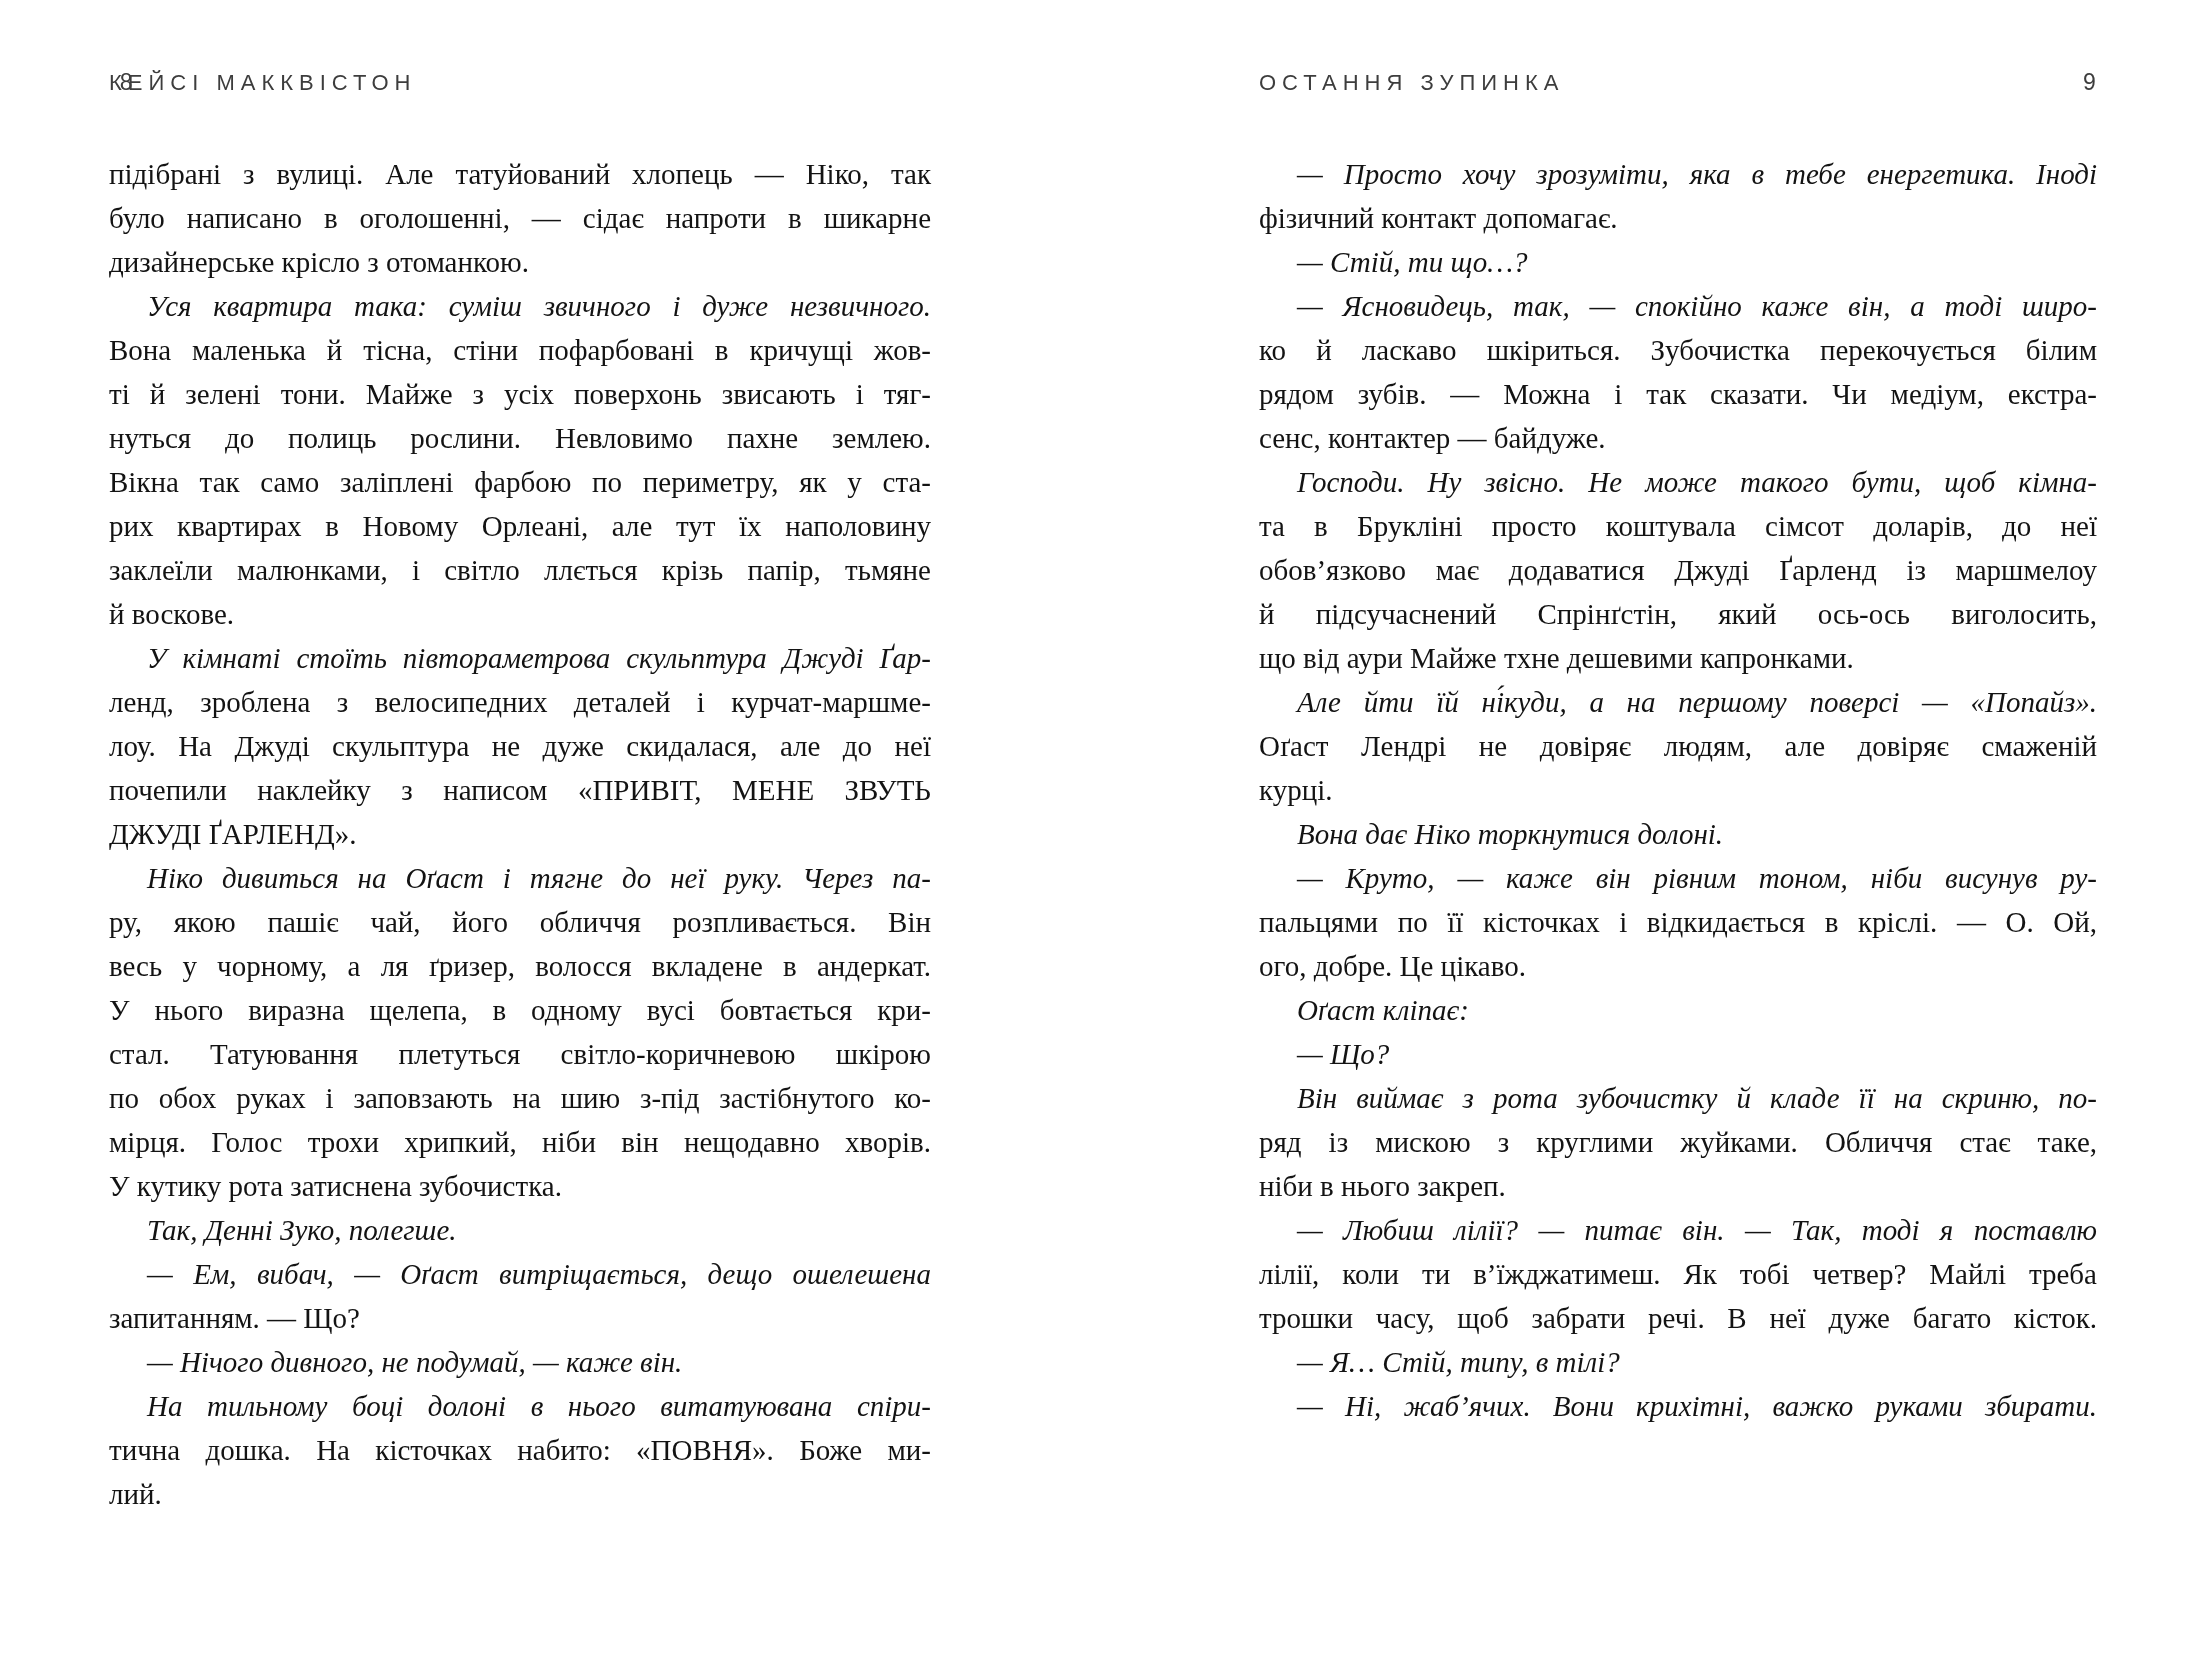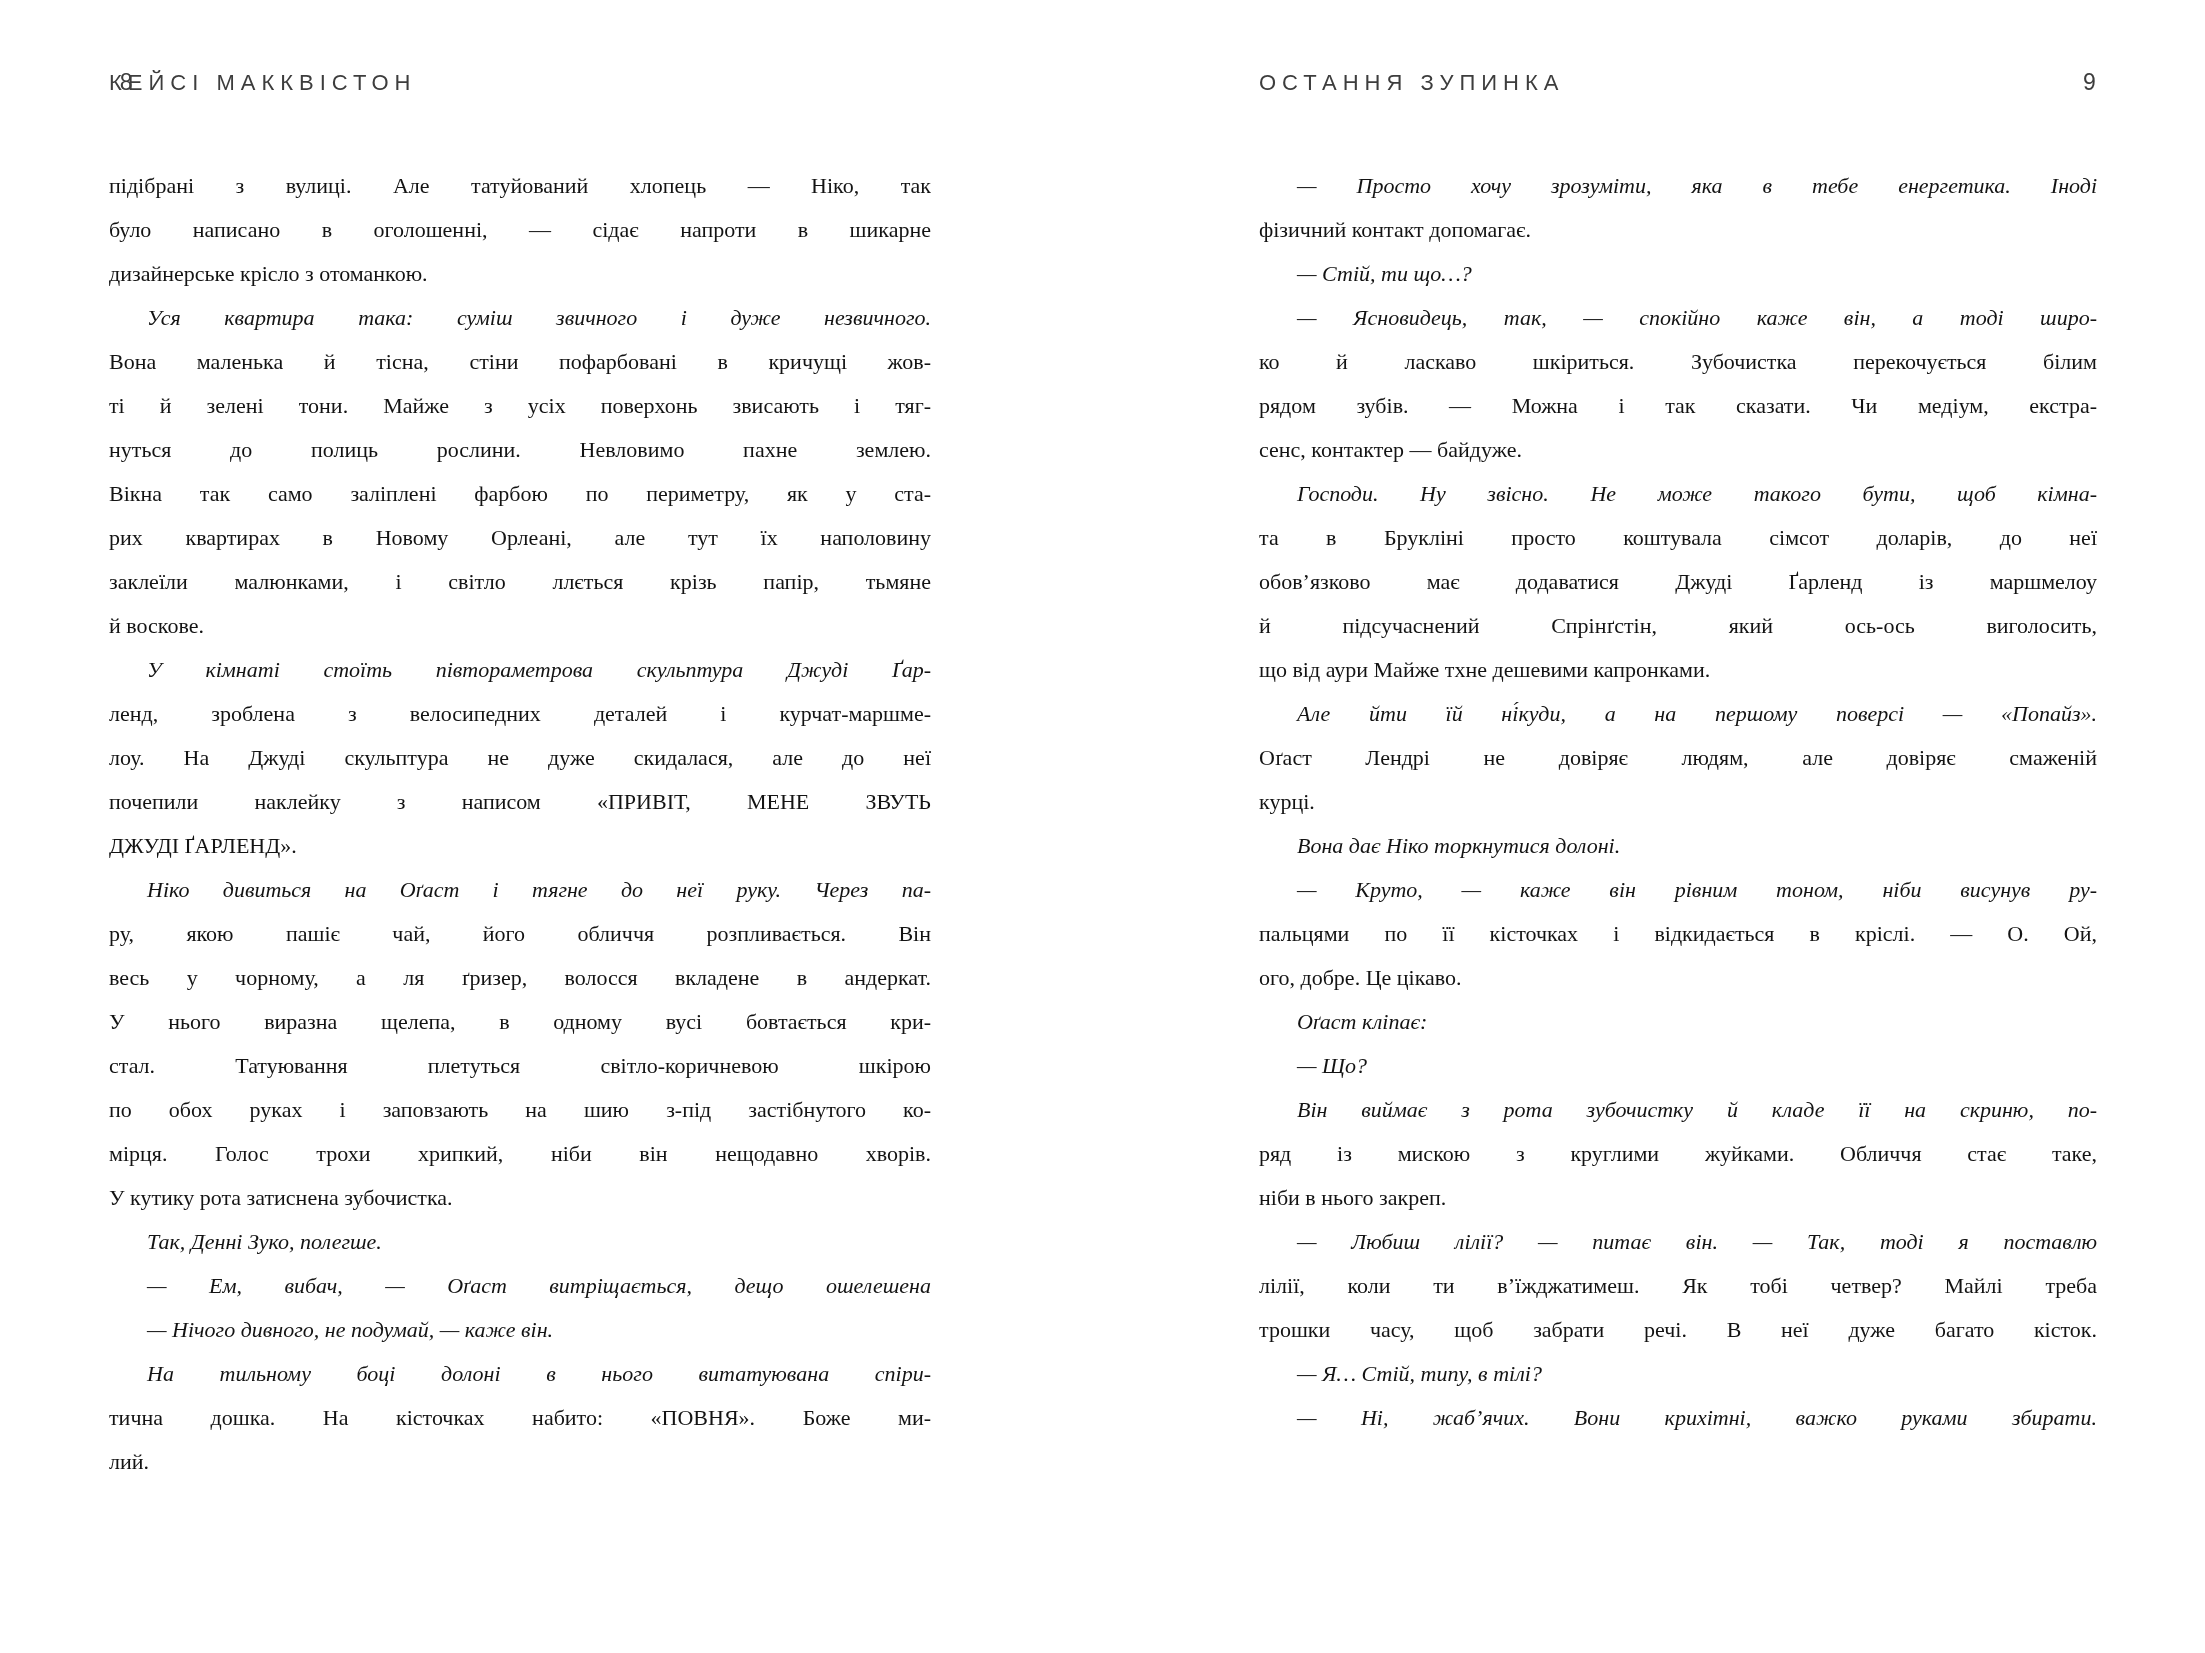--- a/index.html
+++ b/index.html
@@ -44,24 +44,24 @@
     position: absolute;
     top: 0;
     font-size: 23px;
     color: #3d3d3d;
   }
   .page-num.left  { left: 10.7px; }
   .page-num.right { right: 1.3px; }
 
   .body-text {
     position: absolute;
-    top: 164px;
+    top: 152px;
     left: 0;
     right: 0;
-    font-size: 22px;
+    font-size: 29px;
     line-height: 44px;
     color: #131313;
   }
   .line {
     height: 44px;
     white-space: normal;
     text-align: left;
   }
   .line.j {
     text-align: justify;
@@ -100,20 +100,21 @@
       <div class="line j i">Ніко дивиться на Оґаст і тягне до неї руку. Через па-</div>
       <div class="line j">ру, якою пашіє чай, його обличчя розпливається. Він</div>
       <div class="line j">весь у чорному, а ля ґризер, волосся вкладене в андеркат.</div>
       <div class="line j">У нього виразна щелепа, в одному вусі бовтається кри-</div>
       <div class="line j">стал. Татуювання плетуться світло-коричневою шкірою</div>
       <div class="line j">по обох руках і заповзають на шию з-під застібнутого ко-</div>
       <div class="line j">мірця. Голос трохи хрипкий, ніби він нещодавно хворів.</div>
       <div class="line">У кутику рота затиснена зубочистка.</div>
       <div class="line i">Так, Денні Зуко, полегше.</div>
       <div class="line j i">— Ем, вибач, — Оґаст витріщається, дещо ошелешена</div>
+      <div class="line">запитанням. — Що?</div>
       <div class="line i">— Нічого дивного, не подумай, — каже він.</div>
       <div class="line j i">На тильному боці долоні в нього витатуювана спіри-</div>
       <div class="line j">тична дошка. На кісточках набито: «ПОВНЯ». Боже ми-</div>
       <div class="line">лий.</div>
     </div>
 </section>
 
 <section class="page" id="page-right">
   <header class="running-head">
     <span class="head-title">ОСТАННЯ ЗУПИНКА</span>

